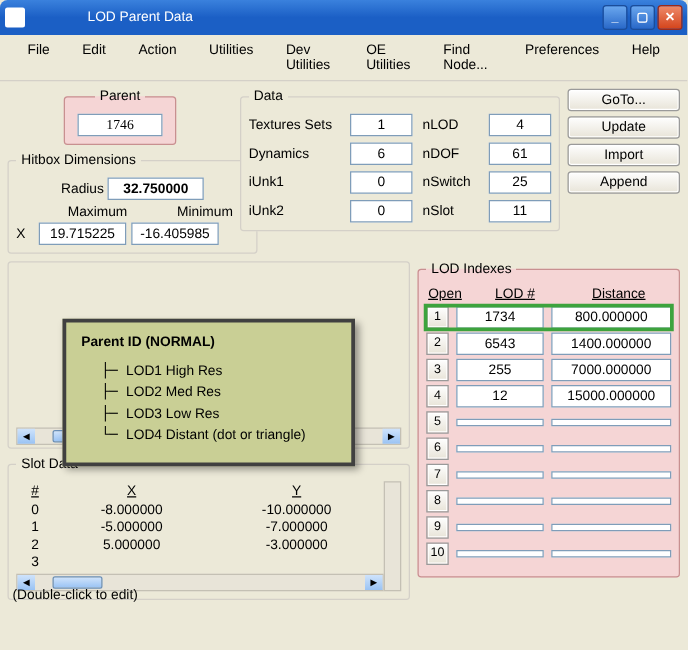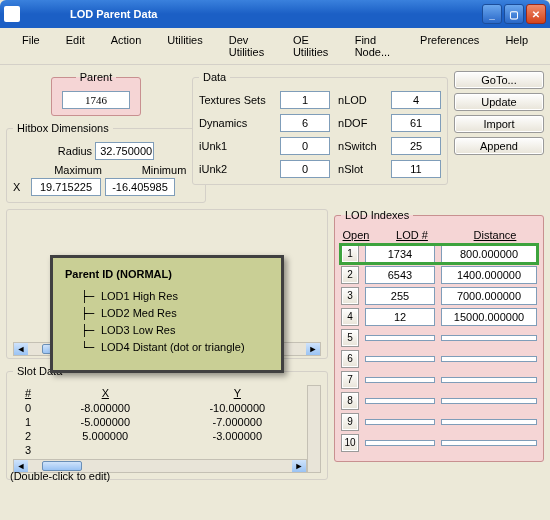--- a/index.html
+++ b/index.html
@@ -1,19 +1,19 @@
 <!DOCTYPE html>
 <html><head>
 <meta charset="utf-8">
 <style>
 * { box-sizing: border-box; margin: 0; padding: 0; font-family: Tahoma, sans-serif; font-size: 11px; }
 body { background: #ECE9D8; width: 550px; height: 520px; overflow: hidden; }
 .titlebar { height: 28px; background: linear-gradient(#3a81dd,#1b5fc5 50%,#1b5fc5); display: flex; align-items: center; padding: 0 4px; border-radius: 6px 6px 0 0; }
 .titlebar .icon { width: 16px; height: 16px; background: #fff; margin-right: 6px; border-radius: 2px; }
-.titlebar .title { color: #fff; font-weight: bold; flex: 1; padding-left: 44px; }
+.titlebar .title { color: #fff; font-weight: normal; flex: 1; padding-left: 44px; }
 .winbtns { display: flex; gap: 2px; }
 .winbtn { width: 20px; height: 20px; background: linear-gradient(#6aa7ee,#2968c8); border: 1px solid #1b4d9a; border-radius: 3px; color:#fff; display:flex;align-items:center;justify-content:center;font-weight:bold;font-size:10px;}
 .winbtn.close { background: linear-gradient(#ee8a6a,#d4441b); border-color:#9a2a1b;}
 .menubar { background:#ECE9D8; padding: 4px 16px; display:flex; gap:14px; border-bottom:1px solid #d4d0c8;}
 .menuitem { padding:2px 6px; cursor:default; }
 .client { padding: 6px; position: relative; }
 .row { display:flex; gap:6px; align-items: flex-start; }
 fieldset { border:1px solid #d4d0c8; padding:8px 6px 6px; position:relative; background:#ECE9D8; border-radius:3px;}
 fieldset.pink { background:#F5D5D5; border-color:#c89090;}
 legend { padding:0 4px; position:relative; top:0; }
@@ -75,21 +75,21 @@
     <div style="display:flex; justify-content:center;">
       <fieldset class="pink" style="width:90px; text-align:center;">
         <legend>Parent</legend>
         <div class="field" style="width:68px;font-family:Liberation Serif, serif;">1746</div>
       </fieldset>
     </div>
     <fieldset>
       <legend>Hitbox Dimensions</legend>
       <div style="text-align:center; margin-bottom:4px;">
         <span>Radius</span>
-        <span class="field" style="width:59px;">32.750000</span>
+        <span class="field" style="width:77px;font-weight:bold;">32.750000</span>
       </div>
       <div style="display:flex; gap:16px; justify-content:center;">
         <div style="width:14px;"></div>
         <div style="width:70px; text-align:center;">Maximum</div>
         <div style="width:70px; text-align:center;">Minimum</div>
       </div>
       <div style="display:flex; gap:4px; align-items:center; margin-top:2px;">
         <div style="width:14px;">X</div>
         <div class="field" style="width:70px;">19.715225</div>
         <div class="field" style="width:70px;">-16.405985</div>

